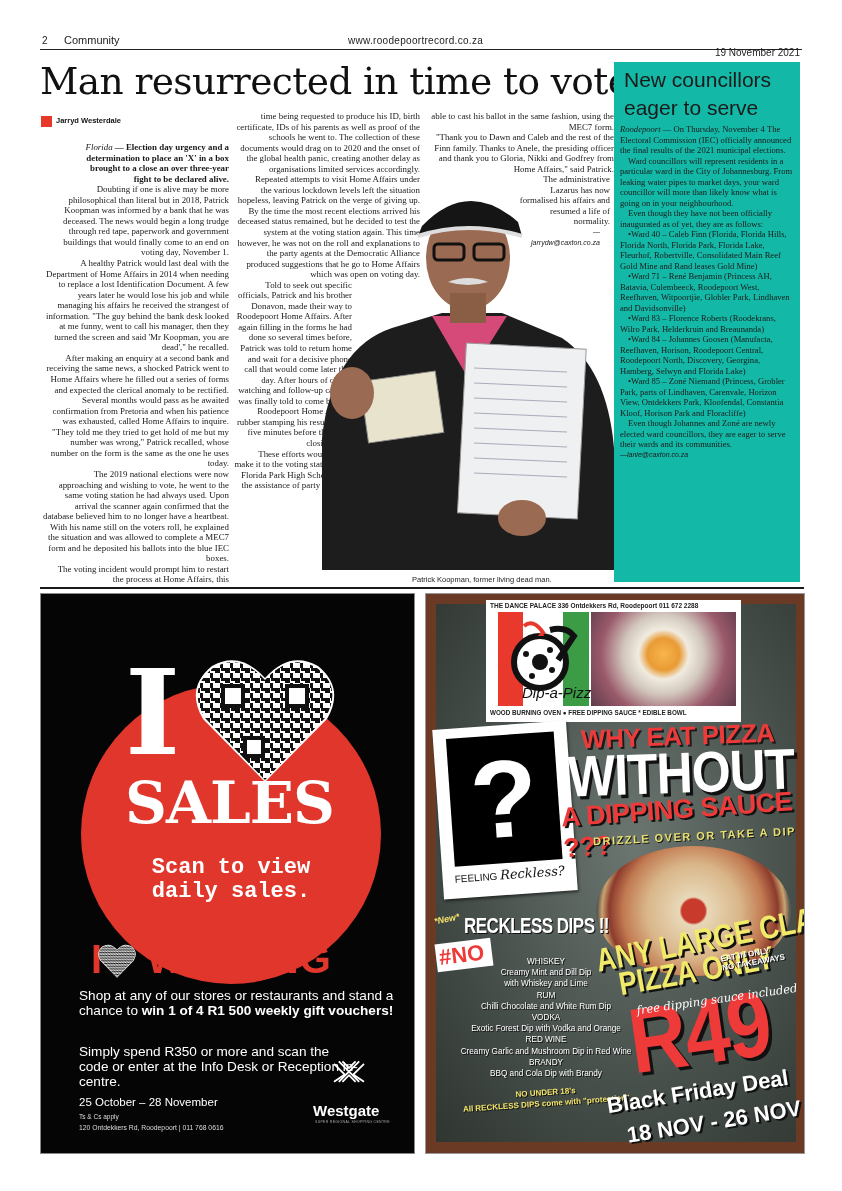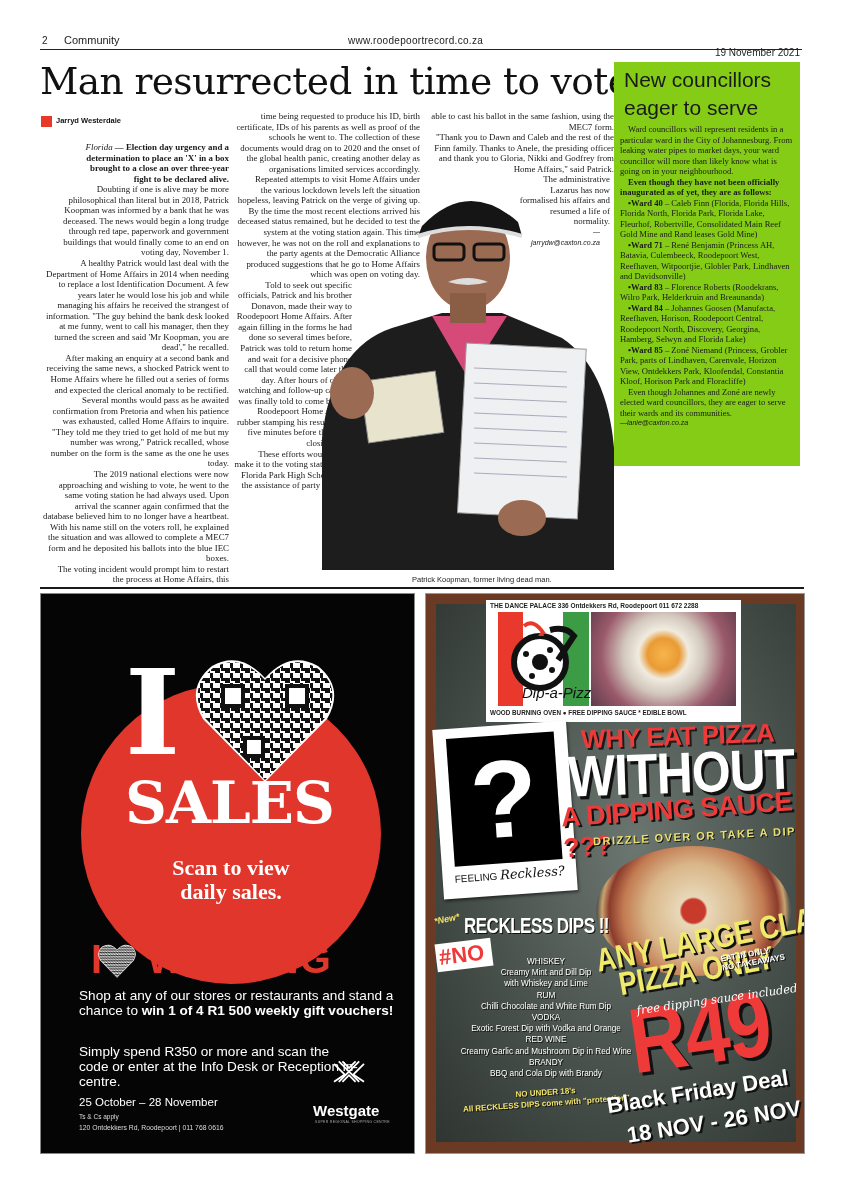--- a/index.html
+++ b/index.html
@@ -26,36 +26,36 @@
   .col1 { left: 42px; top: 142px; width: 187px; }
   .col2 { left: 234px; top: 111px; width: 186px; }
   .col3 { left: 426px; top: 111px; width: 188px; }
   .email { font-family: "Liberation Sans", sans-serif; font-style: italic; font-size: 7px; }
 
   
   .photo { position: absolute; left: 322px; top: 178px; width: 292px; height: 392px; }
   .caption { position: absolute; left: 380px; top: 575px; font-family: "Liberation Sans", sans-serif; font-size: 7.5px; color: #222; padding-left: 32px; }
 
   
-  .side { position: absolute; left: 614px; top: 62px; width: 186px; height: 404px; background: #84cc16; padding: 4px 6px; }
+  .side { position: absolute; left: 614px; top: 62px; width: 186px; height: 520px; background: #14b8a6; padding: 4px 6px; }
   .side h2 { font-family: "Liberation Sans", sans-serif; font-weight: normal; font-size: 21px; line-height: 28px; color: #1a1a1a; margin-left: 4px; }
   .side .body { font-family: "Liberation Serif", serif; font-size: 8.6px; line-height: 10.5px; color: #1a1a1a; margin-top: 2px; }
   .side .body p { text-indent: 8px; }
   .side .body p.noind { text-indent: 0; }
-  .side .b { font-weight: bold; }
+  .side .b { font-weight: normal; }
 
   .rule { position: absolute; left: 40px; top: 587px; width: 764px; height: 2px; background: #1a1a1a; }
 
   
   .ad1 { position: absolute; left: 40px; top: 593px; width: 375px; height: 561px; background: #050505; border: 1px solid #888; overflow: hidden; }
   .ad1 .circle { position: absolute; left: 40px; top: 90px; width: 300px; height: 300px; border-radius: 50%; background: #e1362b; }
   .ad1 .bigI { position: absolute; left: 84px; top: 60px; font-family: "DejaVu Serif", serif; font-weight: bold; font-size: 118px; color: #fff; line-height: 118px; }
   .ad1 .heart { position: absolute; left: 154px; top: 64px; width: 140px; height: 125px; }
   .ad1 .sales { position: absolute; left: 84px; top: 177px; font-family: "DejaVu Serif", serif; font-weight: bold; font-size: 58px; color: #fff; letter-spacing: -1px; line-height: 64px; }
-  .ad1 .scan { position: absolute; left: 0; width: 380px; top: 262px; text-align: center; font-family: Liberation Serif, serif; font-weight: bold; font-size: 22px; line-height: 24px; color: #fff; }
+  .ad1 .scan { position: absolute; left: 0; width: 380px; top: 262px; text-align: center; font-family: Liberation Mono, monospace; font-weight: bold; font-size: 22px; line-height: 24px; color: #fff; }
   .ad1 .winning { position: absolute; left: 42px; top: 344px; font-family: "Liberation Sans", sans-serif; font-weight: bold; font-size: 40px; color: #e1362b; line-height: 42px; letter-spacing: 1px; text-align: right; }
   .ad1 .winning .i { display: inline-block; width: 20px; }
   .ad1 .winheart { position: absolute; left: 57px; top: 350px; width: 38px; height: 34px; }
   .ad1 .shop { position: absolute; left: 38px; top: 394px; width: 320px; font-family: "Liberation Sans", sans-serif; font-size: 13.6px; line-height: 15px; color: #fff; }
   .ad1 .shop b { font-weight: bold; }
   .ad1 .spend { position: absolute; left: 38px; top: 450px; width: 280px; font-family: "Liberation Sans", sans-serif; font-size: 13.6px; line-height: 15px; color: #fff; }
   .ad1 .dates { position: absolute; left: 38px; top: 502px; font-family: "Liberation Sans", sans-serif; font-size: 11.5px; color: #fff; }
   .ad1 .tcs { position: absolute; left: 38px; top: 519px; font-family: "Liberation Sans", sans-serif; font-size: 6.5px; color: #ddd; }
   .ad1 .addr { position: absolute; left: 38px; top: 530px; font-family: "Liberation Sans", sans-serif; font-size: 6.8px; color: #ddd; }
   .ad1 .logo { position: absolute; left: 273px; top: 465px; width: 70px; height: 70px; }
@@ -165,20 +165,21 @@
     <line x1="152" y1="280" x2="245" y2="284"></line>
       <line x1="152" y1="295" x2="245" y2="299"></line>
   </g>
   <ellipse cx="200" cy="340" rx="24" ry="18" fill="#9a6b52"></ellipse>
 </svg>
 <div class="caption">Patrick Koopman, former living dead man.</div>
 
 <div class="side">
   <h2>New councillors eager to serve</h2>
   <div class="body">
+    <p class="noind"><i>Roodepoort</i> <span>— On Thursday, November 4 The Electoral Commission (IEC) officially announced the final results of the 2021 municipal elections.</span></p>
     <p>Ward councillors will represent residents in a particular ward in the City of Johannesburg. From leaking water pipes to market days, your ward councillor will more than likely know what is going on in your neighbourhood.</p>
     <p class="b">Even though they have not been officially inaugurated as of yet, they are as follows:</p>
     <p><span class="b">•Ward 40</span><span> – Caleb Finn (Florida, Florida Hills, Florida North, Florida Park, Florida Lake, Fleurhof, Robertville, Consolidated Main Reef Gold Mine and Rand leases Gold Mine)</span></p>
     <p><span class="b">•Ward 71</span><span> – René Benjamin (Princess AH, Batavia, Culembeeck, Roodepoort West, Reefhaven, Witpoortjie, Globler Park, Lindhaven and Davidsonville)</span></p>
     <p><span class="b">•Ward 83</span><span> – Florence Roberts (Roodekrans, Wilro Park, Helderkruin and Breaunanda)</span></p>
     <p><span class="b">•Ward 84</span><span> – Johannes Goosen (Manufacta, Reefhaven, Horison, Roodepoort Central, Roodepoort North, Discovery, Georgina, Hamberg, Selwyn and Florida Lake)</span></p>
     <p><span class="b">•Ward 85</span><span> – Zoné Niemand (Princess, Grobler Park, parts of Lindhaven, Carenvale, Horizon View, Ontdekkers Park, Kloofendal, Constantia Kloof, Horison Park and Floracliffe)</span></p>
     <p>Even though Johannes and Zoné are newly elected ward councillors, they are eager to serve their wards and its communities.</p>
     <p class="noind email">—lanie@caxton.co.za</p>
   </div>

